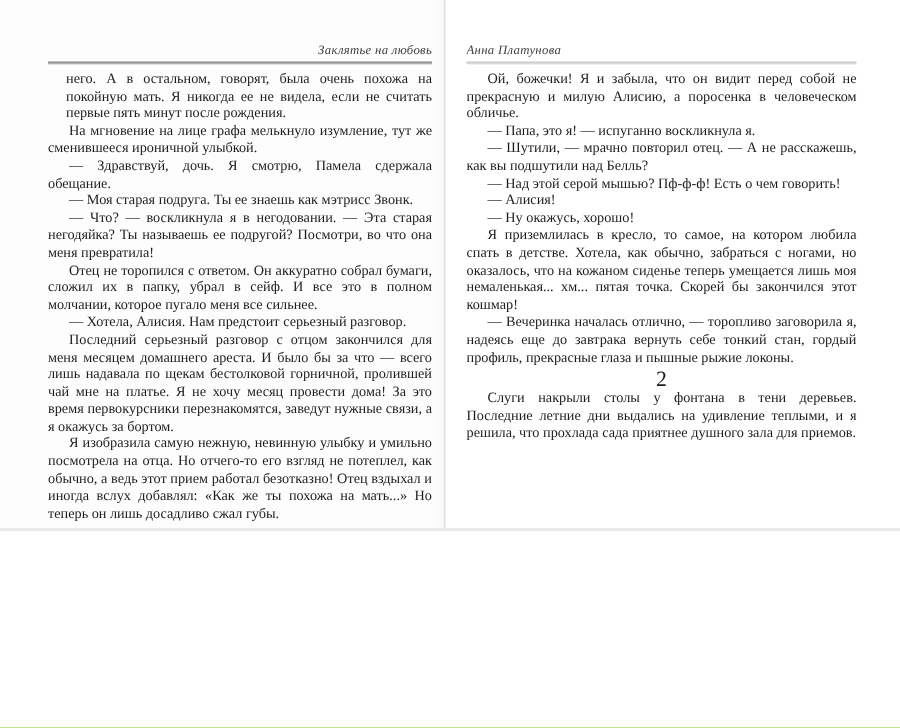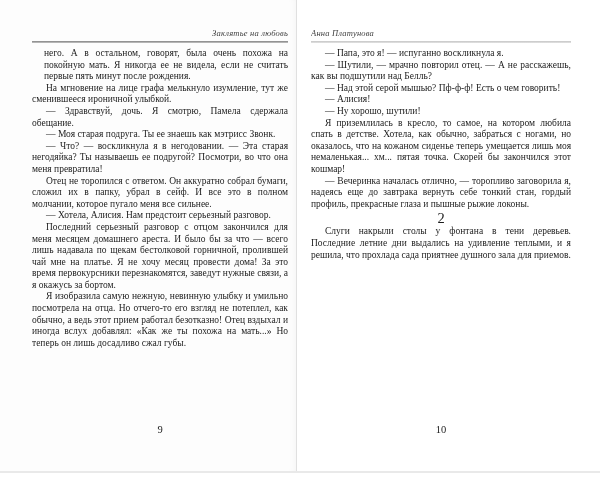--- a/index.html
+++ b/index.html
@@ -3,21 +3,21 @@
 <meta charset="utf-8">
 <style>
   html, body {
     margin: 0;
     padding: 0;
     background: #ffffff;
   }
   .screen {
     position: relative;
     width: 600px;
-    height: 473px;
+    height: 354px;
     background: #84cc16;
     box-sizing: border-box;
     border-bottom: 2px solid #e9e9e9;
     display: flex;
     overflow: hidden;
     font-family: "Liberation Serif", "DejaVu Serif", serif;
   }
   .page {
     position: relative;
     height: 100%;
@@ -104,25 +104,26 @@
     </div>
 
     <div class="page-number">9</div>
   </div>
 
   <div class="page page-right">
     <div class="running-head align-left">Анна Платунова</div>
     <div class="head-rule light"></div>
 
     <div class="body-text">
+      <p>Ой, божечки! Я и забыла, что он видит перед собой не прекрасную и милую Алисию, а поросенка в человеческом обличье.</p>
       <p>— Папа, это я! — испуганно воскликнула я.</p>
       <p>— Шутили, — мрачно повторил отец. — А не расскажешь, как вы подшутили над Белль?</p>
       <p>— Над этой серой мышью? Пф-ф-ф! Есть о чем говорить!</p>
       <p>— Алисия!</p>
-      <p>— Ну хорошо, шутили!</p>
+      <p>— Ну окажусь, хорошо!</p>
       <p>Я приземлилась в кресло, то самое, на котором любила спать в детстве. Хотела, как обычно, забраться с ногами, но оказалось, что на кожаном сиденье теперь умещается лишь моя немаленькая... хм... пятая точка. Скорей бы закончился этот кошмар!</p>
       <p>— Вечеринка началась отлично, — торопливо заговорила я, надеясь еще до завтрака вернуть себе тонкий стан, гордый профиль, прекрасные глаза и пышные рыжие локоны.</p>
 
       <p class="chapter-number">2</p>
 
       <p>Слуги накрыли столы у фонтана в тени деревьев. Последние летние дни выдались на удивление теплыми, и я решила, что прохлада сада приятнее душного зала для приемов.</p>
     </div>
 
     <div class="page-number">10</div>
   </div>

